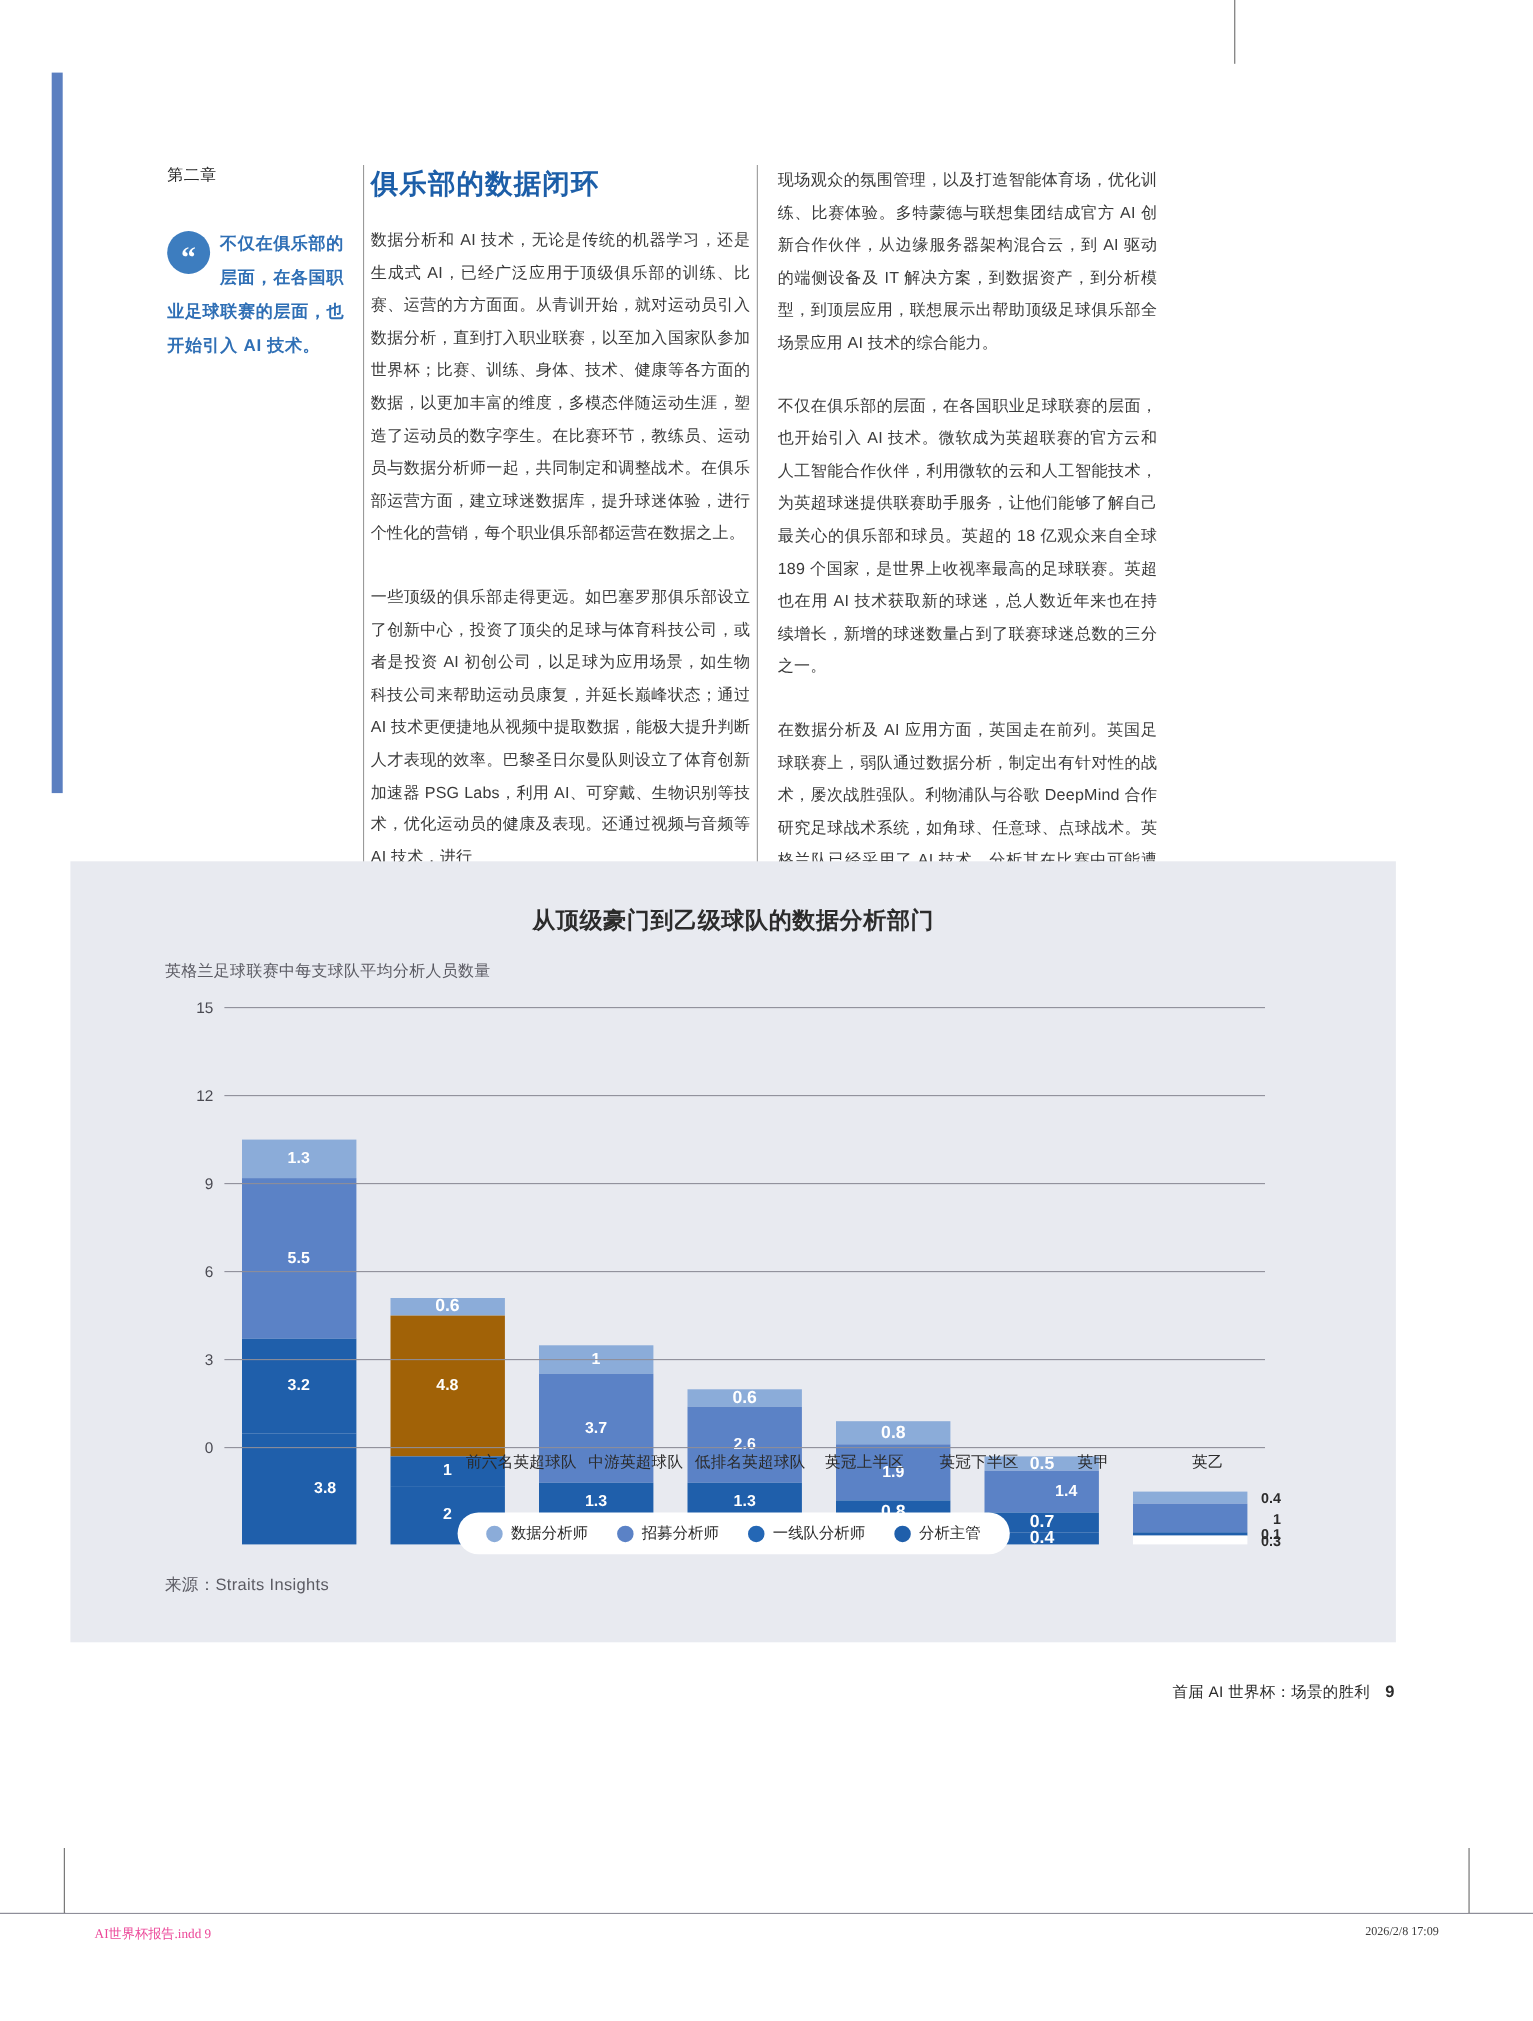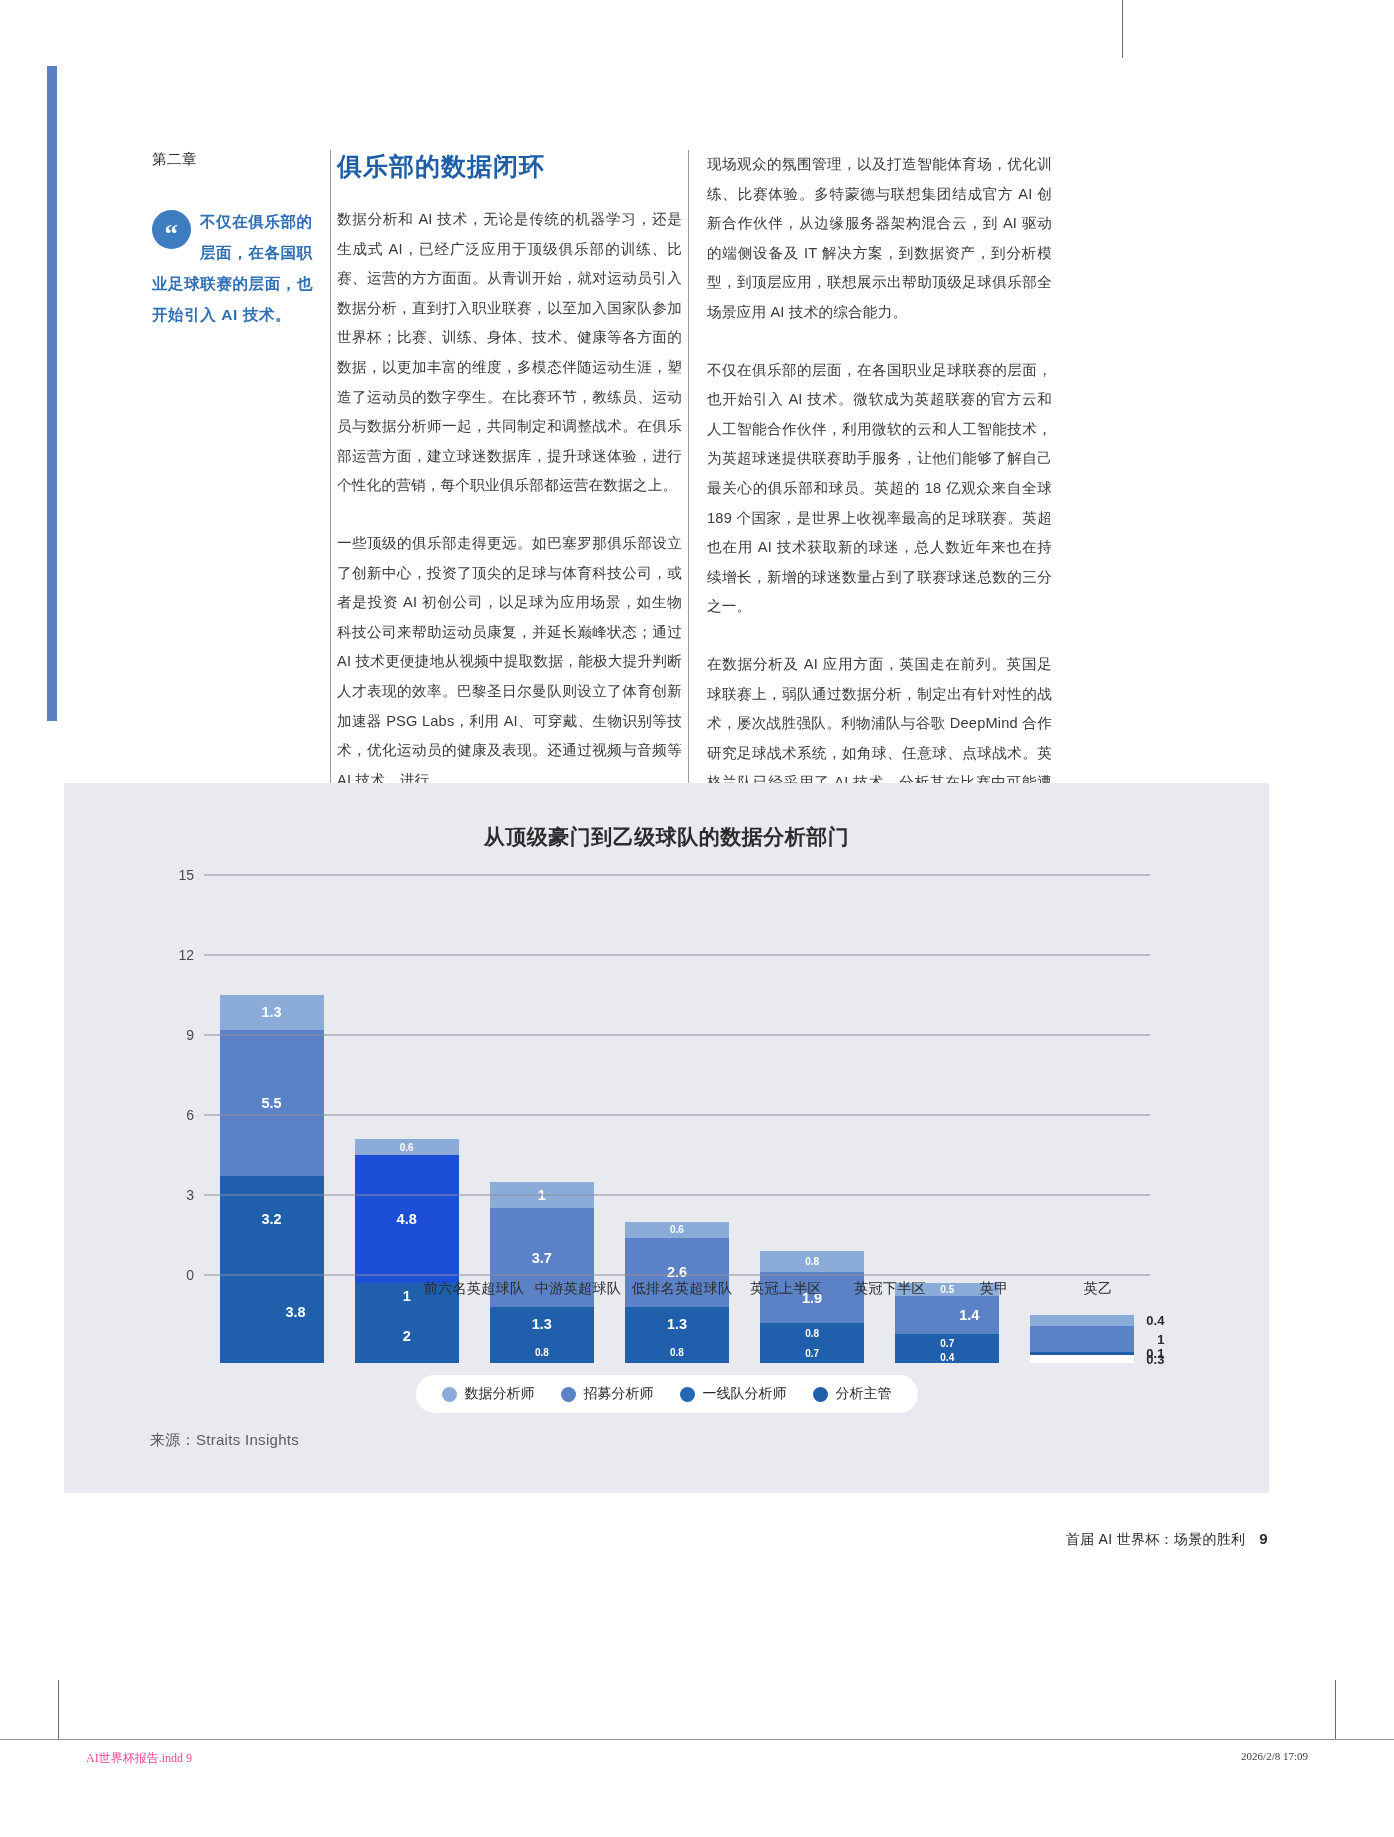--- a/index.html
+++ b/index.html
@@ -83,21 +83,21 @@
   }
   .plot {
     position: absolute; left: 54px; top: 0; right: 0; height: 488px;
     display: flex; align-items: flex-end; justify-content: space-around;
   }
   .bargroup { position: relative; width: 104px; height: 400px; display: flex; flex-direction: column; justify-content: flex-end; }
   .seg { position: relative; display: flex; align-items: center; justify-content: center; }
   .seg span {
     font-size: 14.5px; font-weight: bold; color: #ffffff; white-space: nowrap;
   }
-  .seg.thin span { font-size: 10px; }
+  .seg.thin span { font-size: 16px; }
   .seg.out span { color: #2b2b2b; position: absolute; }
 
   .xaxis {
     position: absolute; left: 54px; right: 0; top: 404px;
     display: flex; justify-content: flex-end;
   }
   .xlabel { width: 104px; text-align: center; font-size: 14.2px; color: #2b2b2b; letter-spacing: .2px; }
 
   .legend {
     position: absolute; left: 50%; transform: translateX(-50%); top: 592px;
@@ -149,20 +149,21 @@
   </div>
 
   <div class="tcol c3">
     <div class="para">现场观众的氛围管理，以及打造智能体育场，优化训练、比赛体验。多特蒙德与联想集团结成官方 AI 创新合作伙伴，从边缘服务器架构混合云，到 AI 驱动的端侧设备及 IT 解决方案，到数据资产，到分析模型，到顶层应用，联想展示出帮助顶级足球俱乐部全场景应用 AI 技术的综合能力。</div>
     <div class="para">不仅在俱乐部的层面，在各国职业足球联赛的层面，也开始引入 AI 技术。微软成为英超联赛的官方云和人工智能合作伙伴，利用微软的云和人工智能技术，为英超球迷提供联赛助手服务，让他们能够了解自己最关心的俱乐部和球员。英超的 18 亿观众来自全球 189 个国家，是世界上收视率最高的足球联赛。英超也在用 AI 技术获取新的球迷，总人数近年来也在持续增长，新增的球迷数量占到了联赛球迷总数的三分之一。</div>
     <div class="para">在数据分析及 AI 应用方面，英国走在前列。英国足球联赛上，弱队通过数据分析，制定出有针对性的战术，屡次战胜强队。利物浦队与谷歌 DeepMind 合作研究足球战术系统，如角球、任意球、点球战术。英格兰队已经采用了 AI 技术，分析其在比赛中可能遭遇的对手，制定点球战术。</div>
   </div>
 
   <div class="chart-panel">
     <div class="chart-title">从顶级豪门到乙级球队的数据分析部门</div>
+    <div class="chart-sub">英格兰足球联赛中每支球队平均分析人员数量</div>
 
     <div class="plot-wrap">
       <div class="yaxis">
           <div class="ytick" style="top: 400px;">0</div>
           <div class="ytick" style="top: 320px;">3</div>
           <div class="ytick" style="top: 240px;">6</div>
           <div class="ytick" style="top: 160px;">9</div>
           <div class="ytick" style="top: 80px;">12</div>
           <div class="ytick" style="top: 0px;">15</div>
         </div>
@@ -178,21 +179,21 @@
               <span>3.2</span>
             </div>
             <div class="seg" style="height: 101.333px; background: rgb(31, 95, 171); padding-left: 48px;">
               <span>3.8</span>
             </div>
           </div>
           <div class="bargroup">
             <div class="seg thin" style="height: 16px; background: rgb(139, 172, 217);">
               <span>0.6</span>
             </div>
-            <div class="seg" style="height: 128px; background: #1d4ed8;">
+            <div class="seg" style="height: 128px; background: #a16207;">
               <span>4.8</span>
             </div>
             <div class="seg" style="height: 26.6667px; background: rgb(31, 95, 171);">
               <span>1</span>
             </div>
             <div class="seg" style="height: 53.3333px; background: rgb(31, 95, 171);">
               <span>2</span>
             </div>
           </div>
           <div class="bargroup">

